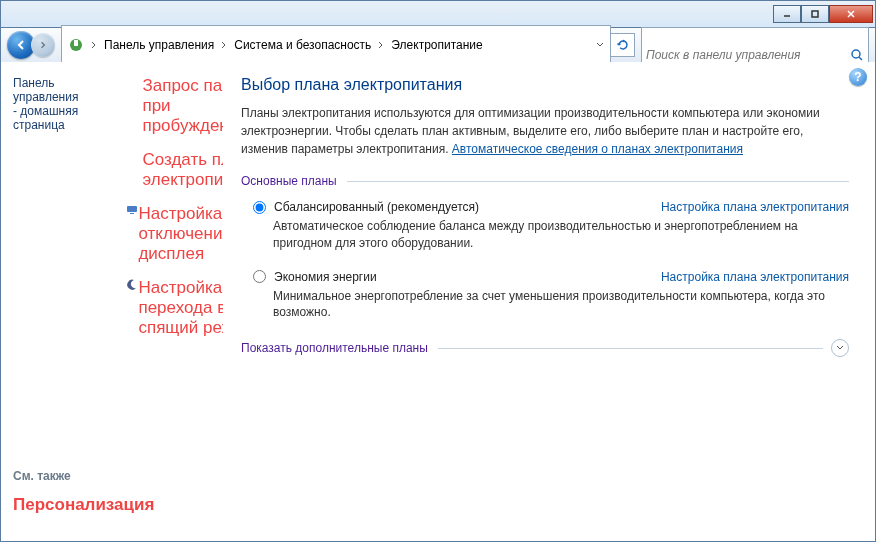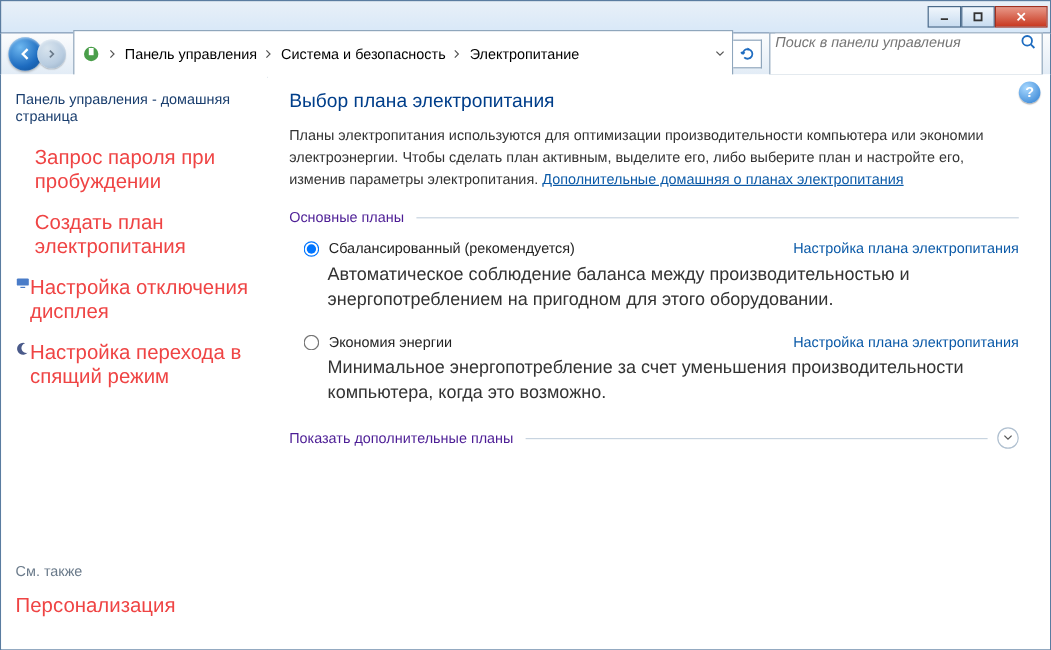--- a/index.html
+++ b/index.html
@@ -15,50 +15,50 @@
 .navbar { height: 34px; background: linear-gradient(#fbfcfd, #e2ecf6); border-left: 1px solid #5a7ca0; border-right: 1px solid #5a7ca0; display: flex; align-items: center; padding: 0 6px; }
 .nav-backfwd { display: flex; align-items: center; margin-right: 6px; }
 .nav-back { width: 28px; height: 28px; border-radius: 50%; background: radial-gradient(circle at 35% 30%, #6eb8f0 0%, #1e6cc0 60%, #0b4a90 100%); display: flex; align-items: center; justify-content: center; cursor: pointer; box-shadow: inset 0 1px 2px rgba(255,255,255,.5), 0 1px 2px rgba(0,0,0,.3); }
 .nav-fwd { width: 24px; height: 24px; border-radius: 50%; background: radial-gradient(circle at 35% 30%, #d8e4ee 0%, #b8cce0 60%, #90a8c0 100%); display: flex; align-items: center; justify-content: center; margin-left: -4px; box-shadow: inset 0 1px 2px rgba(255,255,255,.5), 0 1px 1px rgba(0,0,0,.2); }
 .addr { flex: 1; height: 40px; background: #fff; border: 1px solid #8fa6bc; display: flex; align-items: center; padding: 0 2px; }
 .addr-icon { width: 16px; height: 16px; margin: 0 4px; }
 .crumb { padding: 0 4px; cursor: pointer; color: #000; }
 .crumb-sep { width: 12px; display: flex; align-items: center; justify-content: center; cursor: pointer; }
 .addr-dd { width: 16px; cursor: pointer; display:flex; align-items:center; justify-content:center; margin-left:auto; }
 .refresh { width: 24px; height: 24px; border: 1px solid #8fa6bc; border-left: none; background: #fff; display: flex; align-items: center; justify-content: center; cursor: pointer; color: #1e6cc0; }
-.search { width: 228px; height: 36px; border: 1px solid #8fa6bc; background: #fff; margin-left: 6px; display: flex; align-items: flex-start; padding: 0 4px; }
+.search { width: 228px; height: 36px; border: 1px solid #8fa6bc; background: #fff; margin-left: 6px; display: flex; align-items: flex-end; padding: 0 4px; }
 .search input { border: none; outline: none; flex: 1; font-style: italic; color: #888; font-size: 12px; }
 .search-icon { width: 14px; height: 14px; cursor: pointer; color:#1e6cc0; }
 
 
 .content { display: flex; height: calc(542px - 28px - 34px); border: 1px solid #5a7ca0; border-top: none; }
-.sidebar { width: 222px; background: #fff; padding: 14px 12px; display: flex; flex-direction: column; position: relative; }
+.sidebar { width: 222px; background: #fff; padding: 14px 12px; display: flex; flex-direction: row; position: relative; gap: 48px; }
 .side-home { color: #1a3e6e; font-size: 12px; margin-bottom: 18px; cursor: pointer; }
 .side-link { color: #ef4444; font-size: 17px; margin-bottom: 14px; cursor: pointer; display: flex; align-items: flex-start; }
 .side-link .bullet { width: 16px; display:inline-flex; align-items:center; justify-content:center; margin-left:-16px; }
 .side-link span.txt { }
 .side-link-group { padding-left: 16px; }
-.side-see-also { position: absolute; bottom: 12px; left: 12px; right: 4px; }
+.side-see-also { position: absolute; bottom: 12px; left: 12px; right: 4px; font-weight: bold; }
 .side-see-hdr { color: #6a7a8a; margin-bottom: 12px; }
 
 .main { flex: 1; background: #fff; padding: 14px 26px 14px 18px; overflow: auto; position: relative; }
 .help-icon { position: absolute; top: 6px; right: 8px; width: 18px; height: 18px; border-radius: 50%; background: radial-gradient(circle at 35% 30%, #a8d8ff, #2a7cd0); color: #fff; display: flex; align-items: center; justify-content: center; font-size: 12px; font-weight: bold; cursor: pointer; box-shadow: 0 1px 1px rgba(0,0,0,.3); }
 .page-title { color: #003e8a; font-size: 16px; font-weight: normal; margin-bottom: 10px; }
 .page-desc { color: #333; font-size: 12px; line-height: 1.5; margin-bottom: 16px; }
 .page-desc a { color: #0b5aa8; text-decoration: underline; cursor: pointer; }
 .group-hdr { display: flex; align-items: center; margin-bottom: 12px; }
 .group-hdr .lbl { color: #4c1d95; font-size: 12px; margin-right: 10px; white-space:nowrap; }
 .group-hdr .line { flex: 1; height: 1px; background: #c8d4e0; }
 .group-hdr .exp { width: 18px; height: 18px; border: 1px solid #b0c0d0; border-radius: 50%; display: flex; align-items: center; justify-content: center; cursor: pointer; margin-left:8px; background:#fff; }
 .plan { margin-bottom: 18px; padding-left: 12px; }
 .plan-hdr { display: flex; align-items: center; margin-bottom: 4px; }
 .plan-hdr input[type=radio] { margin-right: 8px; cursor: pointer; }
 .plan-hdr .name { font-weight: normal; color: #222; flex: 0 0 auto; }
 .plan-hdr .cfg { margin-left: auto; color: #0b5aa8; cursor: pointer; }
-.plan-desc { color: #333; font-size: 15px; line-height: 1.4; padding-left: 20px; padding-right: 0; }
+.plan-desc { color: #333; font-size: 12px; line-height: 1.4; padding-left: 20px; padding-right: 0; }
 </style>
 </head>
 <body>
 
 <div class="titlebar">
   <div class="win-btn">
       <svg viewBox="0 0 10 10">
         <line x1="2" y1="7" x2="8" y2="7" stroke="#333" stroke-width="1.5"></line>
       </svg>
     </div>
@@ -165,21 +165,21 @@
       <div class="side-link">
           <span class="txt">Персонализация</span>
         </div>
     </div>
   </div>
 
   <div class="main">
     <div class="help-icon">?</div>
     <div class="page-title">Выбор плана электропитания</div>
     <div class="page-desc">
-      <span>Планы электропитания используются для оптимизации производительности компьютера или экономии электроэнергии. Чтобы сделать план активным, выделите его, либо выберите план и настройте его, изменив параметры электропитания. </span><a>Дополнительные домашняя о планах электропитания</a>
+      <span>Планы электропитания используются для оптимизации производительности компьютера или экономии электроэнергии. Чтобы сделать план активным, выделите его, либо выберите план и настройте его, изменив параметры электропитания. </span><a>Автоматическое сведения о планах электропитания</a>
     </div>
 
     <div class="group-hdr">
       <span class="lbl">Основные планы</span>
         <div class="line"></div>
     </div>
 
     <div class="plan">
       <div class="plan-hdr">
         <input type="radio" name="plan" checked="" style="">

